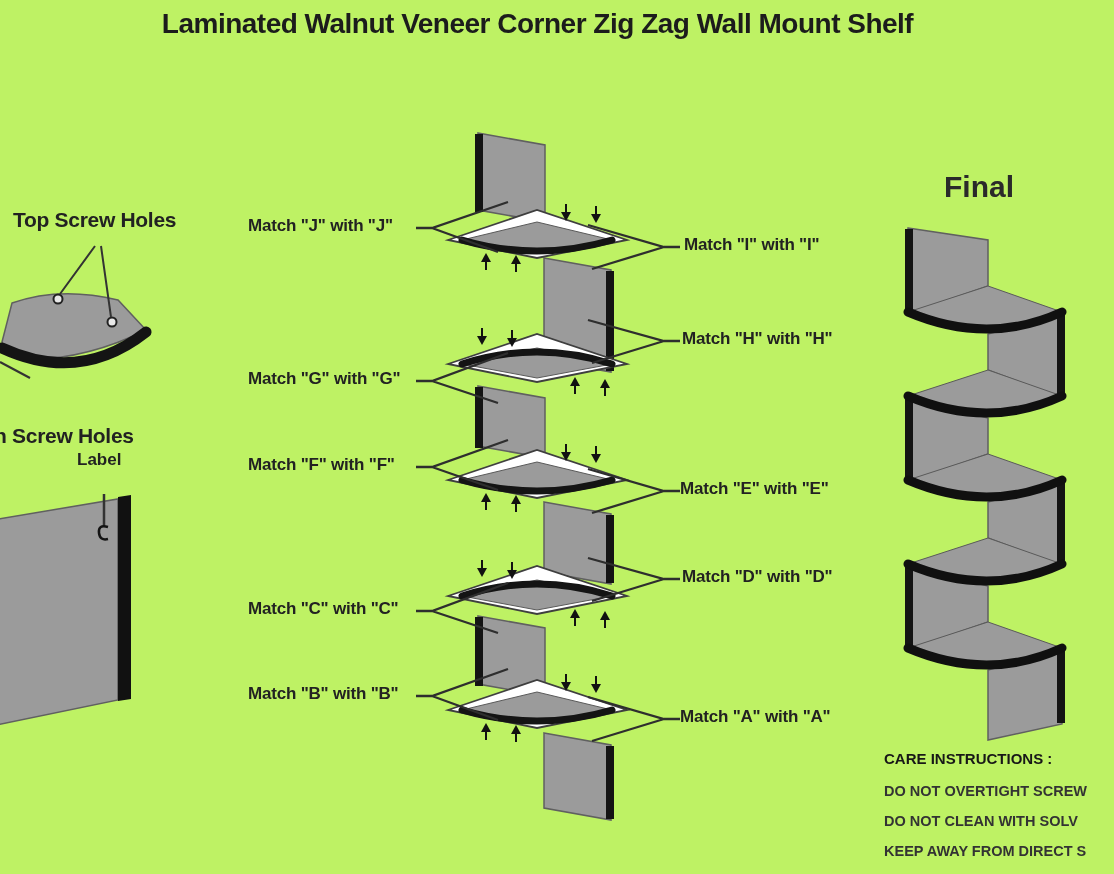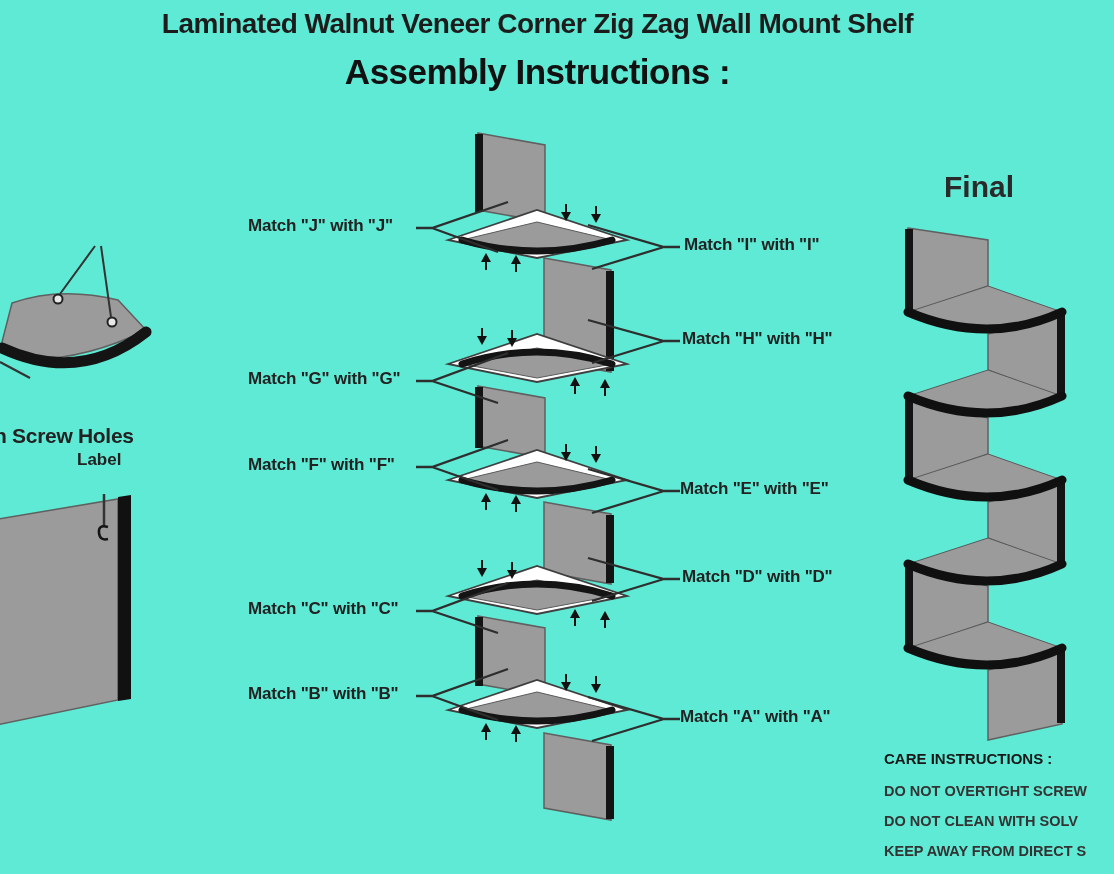--- a/index.html
+++ b/index.html
@@ -1,17 +1,17 @@
 <!DOCTYPE html>
 <html><head>
 <meta charset="utf-8">
 <style>
   html,body{margin:0;padding:0;background:#fff;}
   .canvas{
-    position:relative;width:1114px;height:874px;background:#5eead4;
+    position:relative;width:1114px;height:874px;background:#bef264;
     overflow:hidden;font-family:"Liberation Sans",sans-serif;color:#1f1f1f;
   }
   .abs{position:absolute;white-space:nowrap;}
   .title{top:8px;left:0;width:1075px;text-align:center;font-size:28px;font-weight:700;letter-spacing:-0.5px;color:#1c1c1c;}
   .subtitle{top:52px;left:0;width:1075px;text-align:center;font-size:35px;font-weight:800;letter-spacing:-0.5px;color:#111;}
   .lbl{font-size:17px;font-weight:700;letter-spacing:-0.2px;color:#222;}
   .legend-txt{font-size:21px;font-weight:700;letter-spacing:-0.3px;color:#222;}
   .label-tag{font-size:17px;font-weight:700;color:#222;}
   .final-lbl{font-size:30px;font-weight:600;color:#2a2a2a;}
   .care{left:884px;top:750px;width:236px;overflow:hidden;}
@@ -206,22 +206,22 @@
           <path class="farc" d="M908,564 Q988,598 1062,564"></path>
       </g>
       <g>
         <path class="shelf-gray" d="M908,648 L988,622 L1062,648 L988,668 Z"></path>
           <path class="farc" d="M908,648 Q988,682 1062,648"></path>
       </g>
     </g>
   </svg>
 
   <div class="abs title">Laminated Walnut Veneer Corner Zig Zag Wall Mount Shelf</div>
-  <div class="abs subtitle">Assembly Instructions :</div>
-
+
+  <div class="abs legend-txt" style="left:13px;top:208px">Top Screw Holes</div>
   <div class="abs legend-txt" style="left:-6px;top:424px">n Screw Holes</div>
   <div class="abs label-tag" style="left:77px;top:450px">Label</div>
 
   <div class="abs lbl" style="left:248px;top:216px">Match "J" with "J"</div>
   <div class="abs lbl" style="left:248px;top:369px">Match "G" with "G"</div>
   <div class="abs lbl" style="left:248px;top:455px">Match "F" with "F"</div>
   <div class="abs lbl" style="left:248px;top:599px">Match "C" with "C"</div>
   <div class="abs lbl" style="left:248px;top:684px">Match "B" with "B"</div>
 
   <div class="abs lbl" style="left:684px;top:235px">Match "I" with "I"</div>

